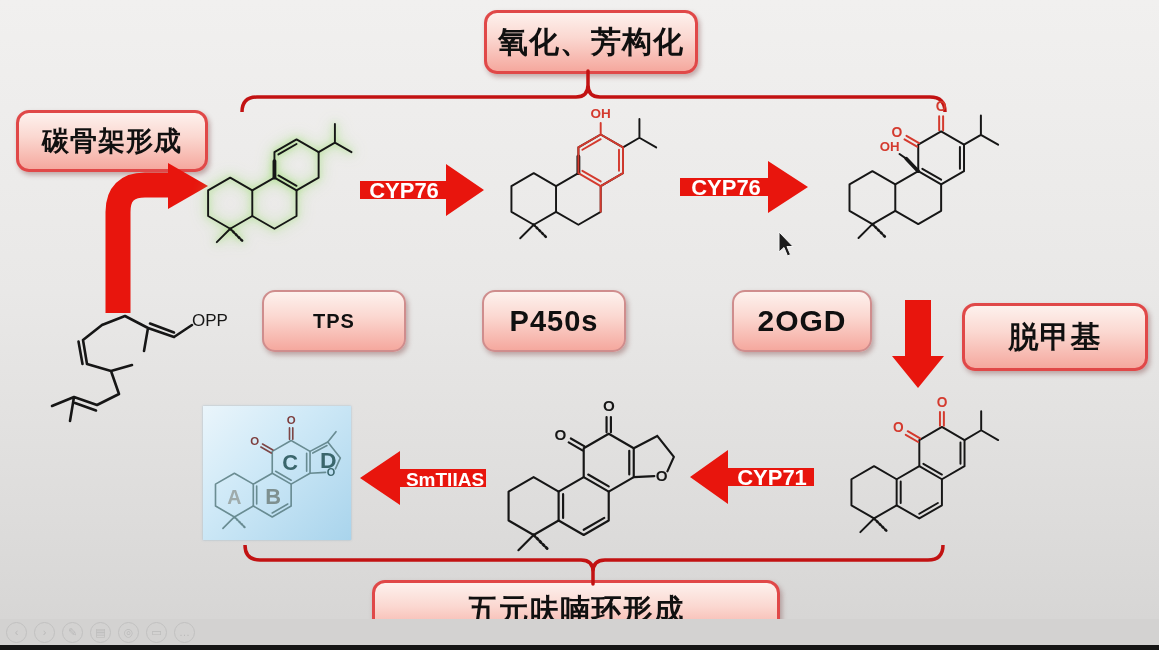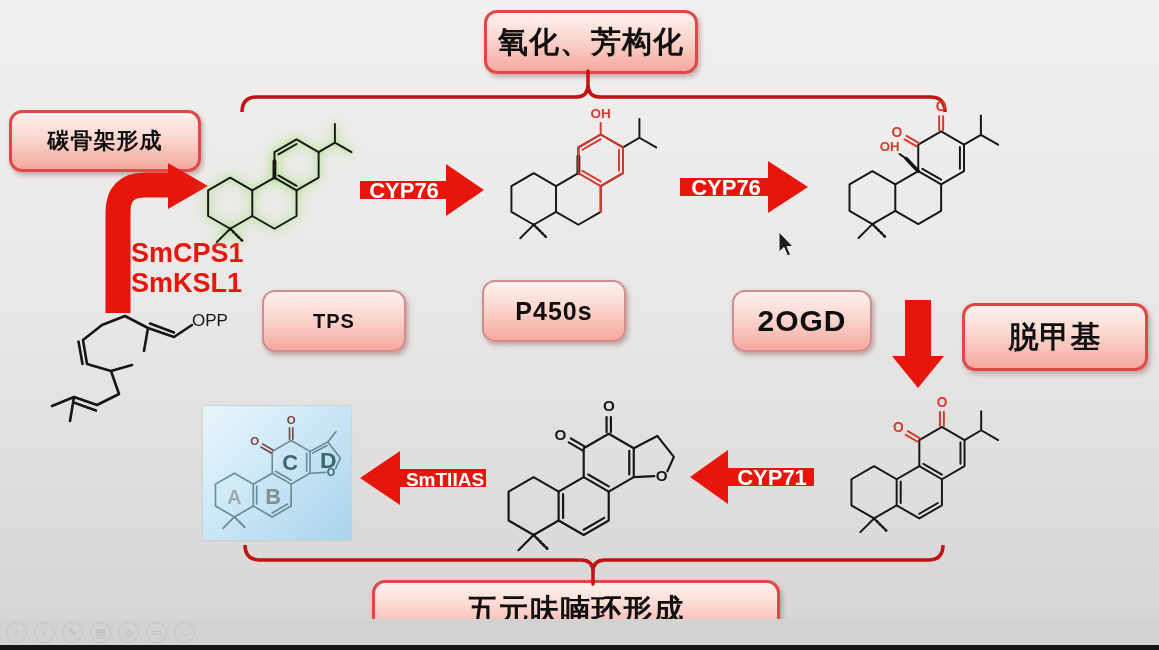--- a/index.html
+++ b/index.html
@@ -24,43 +24,39 @@
   svg text{font-family:"Liberation Sans","DejaVu Sans",sans-serif;}
 </style>
 </head>
 <body>
 
 <div class="canvas">
 
   <div class="pill stage" style="left:484px;top:10px;width:208px;height:58px;font-size:30px">
     <span>氧化、芳构化</span>
   </div>
-  <div class="pill stage" style="left:9px;top:110px;width:186px;height:56px;font-size:22px">
+  <div class="pill stage" style="left:16px;top:110px;width:186px;height:56px;font-size:27px">
     <span>碳骨架形成</span>
   </div>
   <div class="pill stage" style="left:962px;top:303px;width:180px;height:62px;font-size:30px">
     <span>脱甲基</span>
   </div>
   <div class="pill stage" style="left:372px;top:580px;width:402px;height:55px;font-size:30px">
     <span>五元呋喃环形成</span>
   </div>
   <div class="pill enzyme" style="left:262px;top:290px;width:140px;height:58px;font-size:20px">
     <span>TPS</span>
   </div>
-  <div class="pill enzyme" style="left:482px;top:280px;width:140px;height:58px;font-size:25px">
+  <div class="pill enzyme" style="left:482px;top:290px;width:140px;height:58px;font-size:29px">
     <span>P450s</span>
   </div>
   <div class="pill enzyme" style="left:732px;top:290px;width:136px;height:58px;font-size:30px">
     <span>2OGD</span>
   </div>
 
-  <div class="gene" style="left:131px;top:238px">
-    <div>SmCPS1</div>
-    <div>SmKSL1</div>
-  </div>
 
   <svg class="abs" style="left:0;top:0" width="1159" height="650">
     <g fill="none" stroke-width="3.5" stroke-linejoin="round">
       <path d="M242,112 Q242,97 257,97 L576,97 Q588,97 588,85 L588,71 L588,85 Q588,97 600,97 L930,97 Q945,97 945,112" stroke="#c21212"></path>
     </g>
     <g fill="none" stroke-width="3.5" stroke-linejoin="round">
       <path d="M245,545 Q245,560 260,560 L581,560 Q593,560 593,572 L593,584 L593,572 Q593,560 605,560 L928,560 Q943,560 943,545" stroke="#c21212"></path>
     </g>
     <g>
       <path d="M118,313 L118,212 Q118,185 145,185 L168,185" fill="none" stroke-width="25" stroke="#e8150d"></path>

